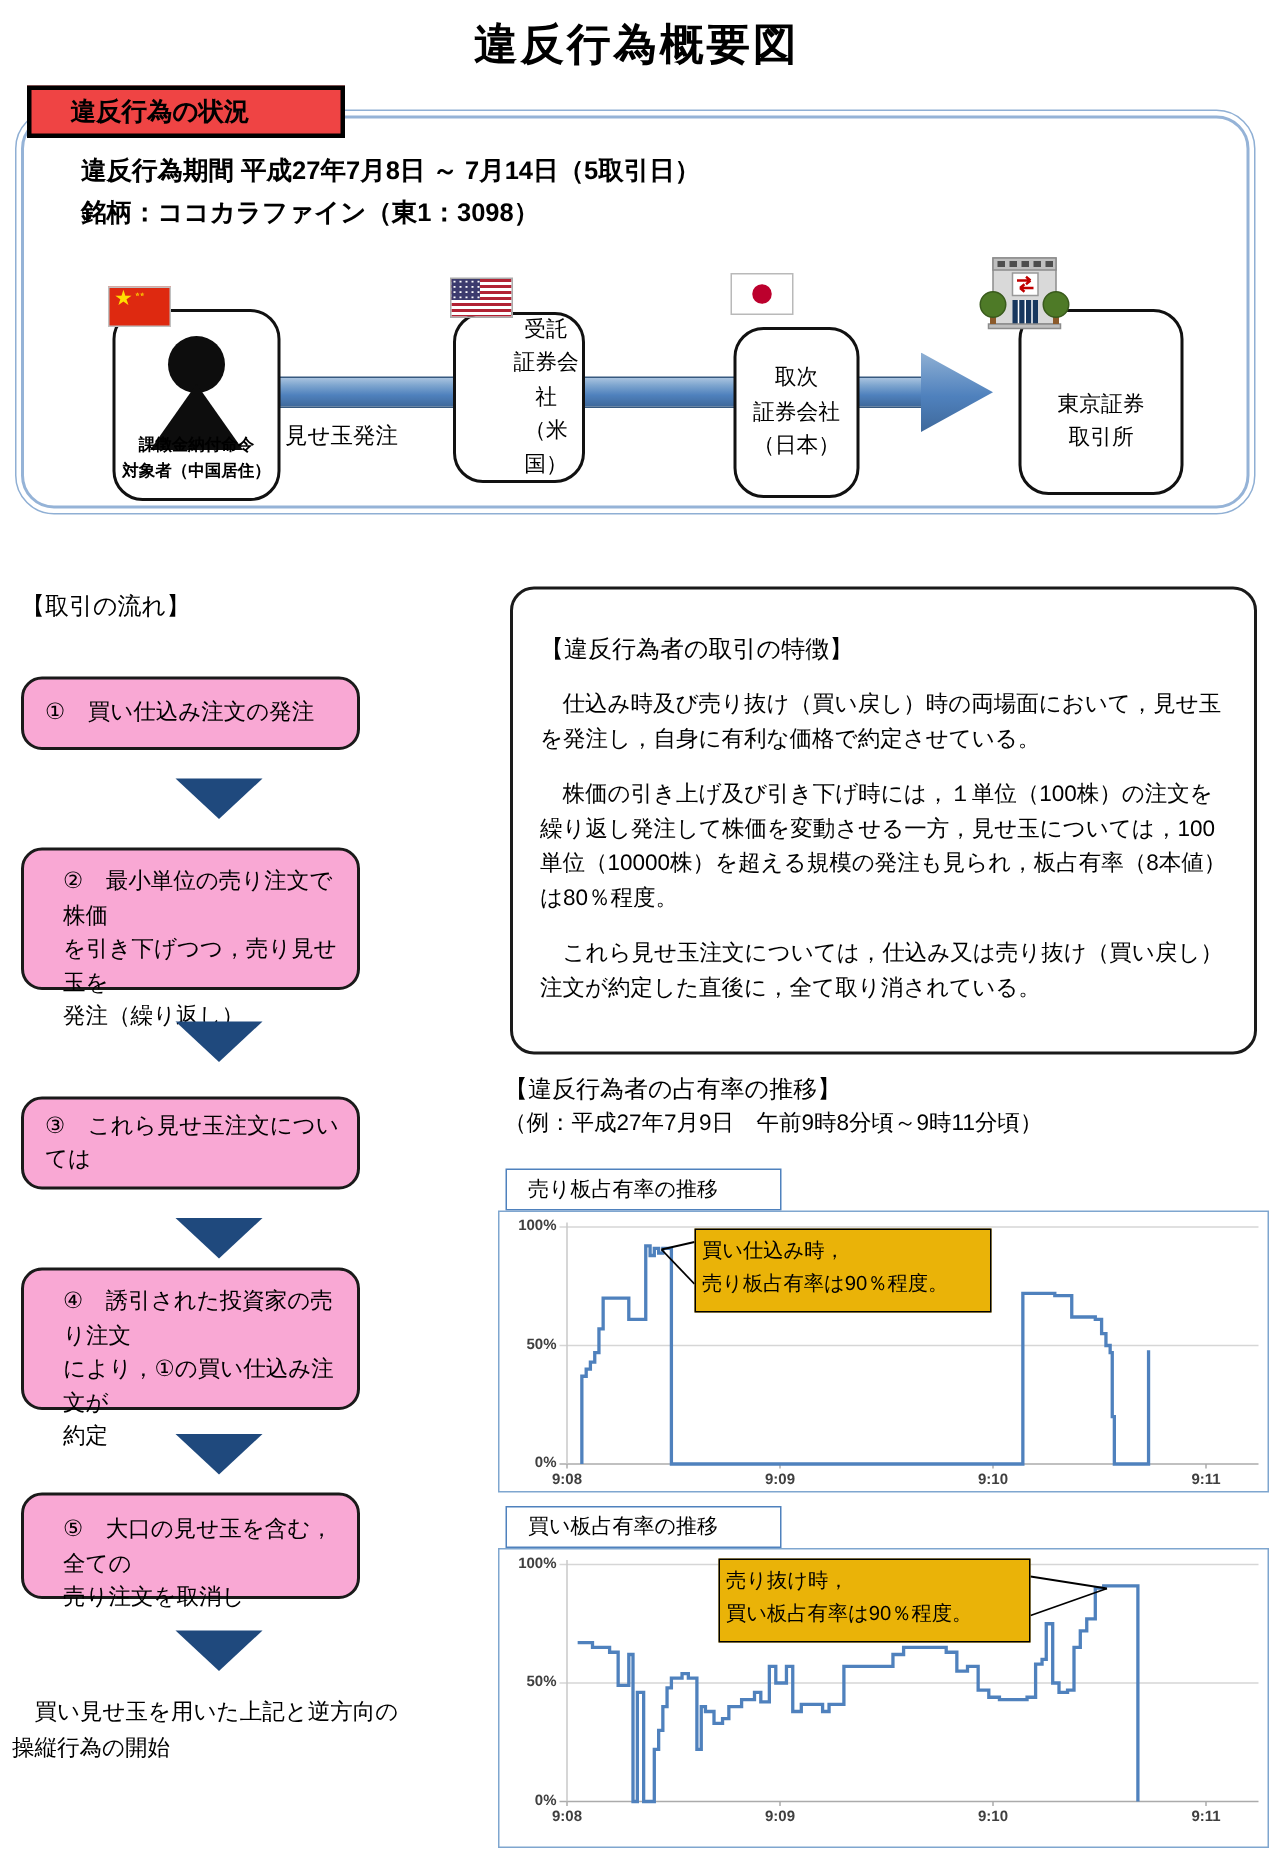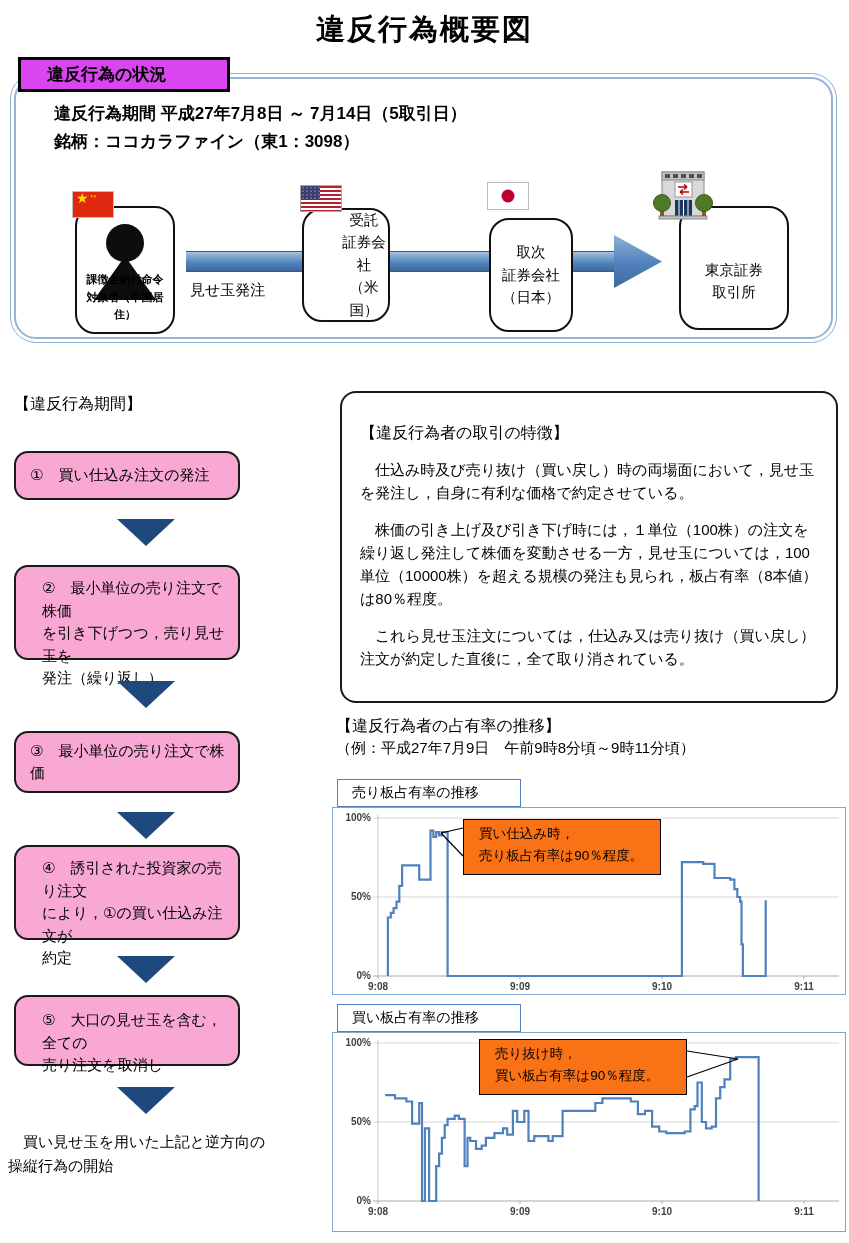--- a/index.html
+++ b/index.html
@@ -4,21 +4,21 @@
 <style>
   * { margin:0; padding:0; box-sizing:border-box; }
   body { background:#fff; font-family:"Liberation Sans","DejaVu Sans",sans-serif; color:#000; }
   #canvas { position:relative; width:849px; height:1243px; background:#fff; overflow:hidden; }
   .pre { white-space:pre-line; }
 
   .page-title { position:absolute; top:10px; left:0; width:100%; text-align:center;
                 font-size:29px; font-weight:bold; letter-spacing:2px; }
 
   .label-box { position:absolute; left:18px; top:57px; width:212px; height:35px;
-               border:3px solid #000; background:#d946ef; z-index:3;
+               border:3px solid #000; background:#ef4444; z-index:3;
                font-size:17px; font-weight:bold; line-height:29px; padding-left:26px; }
   .status-container { position:absolute; left:10px; top:73px; width:827px; height:270px;
                       border:1px solid #8FAFD4; border-radius:26px; z-index:0; }
   .status-inner { position:absolute; inset:3px; border:2px solid #95B3D7; border-radius:22px; }
   .status-info { position:absolute; left:54px; top:100px; font-size:17px; font-weight:bold;
                  line-height:28px; z-index:2; }
 
   .flow-box { position:absolute; border:2.5px solid #111; border-radius:20px; background:#fff; z-index:2; }
   .flow-box-text { width:100%; height:100%; display:flex; align-items:center; justify-content:center;
                    text-align:center; font-size:14.5px; line-height:1.55; }
@@ -69,22 +69,22 @@
   .feature-box h2 { font-size:16px; font-weight:normal; margin-bottom:14px; }
   .feature-box p { font-size:15px; line-height:1.55; margin-bottom:13px; }
 
   .chart-title-box { position:absolute; width:184px; height:28px; border:1.5px solid #4F81BD;
                      background:#fff; z-index:2; font-size:14px; line-height:25px; padding-left:14px; }
   .chart-frame { position:absolute; left:332px; width:514px; border:1px solid #7FA6CF; background:#fff; }
   .chart-frame svg { position:absolute; left:0; top:0; }
   .tick-label { position:absolute; font-size:10px; font-weight:bold; color:#3f3f3f; }
   .ylab { width:36px; text-align:right; }
   .xlab { width:44px; text-align:center; }
-  .callout { position:absolute; border:1.5px solid #000; background:#f97316; z-index:3;
-             font-size:13.5px; line-height:1.65; padding:3px 15px; white-space:pre-line; }
+  .callout { position:absolute; border:1.5px solid #000; background:#eab308; z-index:3;
+             font-size:13.5px; line-height:1.65; padding:3px 4px; white-space:pre-line; }
 </style>
 </head>
 <body>
 
 <div id="canvas">
 
   <div class="page-title">違反行為概要図</div>
 
   <div class="label-box">違反行為の状況</div>
   <div class="status-container">
@@ -92,21 +92,21 @@
   </div>
   <div class="status-info">
     <div>違反行為期間 平成27年7月8日 ～ 7月14日（5取引日）</div>
     <div>銘柄：ココカラファイン（東1：3098）</div>
   </div>
 
   <div class="flow-arrow-bar"></div>
   <div class="flow-arrow-head"></div>
   <div class="flow-arrow-label">見せ玉発注</div>
 
-  <div class="flow-box" style="left:75px;top:206px;width:100px;height:128px;">
+  <div class="flow-box" style="left:75px;top:206px;width:112px;height:128px;">
     <div class="person-head"></div>
     <div class="person-body"></div>
     <div class="actor-text">
       <div>課徴金納付命令</div>
       <div>対象者（中国居住）</div>
     </div>
   </div>
   <div class="flag flag-cn">
     <span class="big-star">★</span>
     <span class="small-stars">⭒⭒</span>
@@ -149,29 +149,29 @@
     <line x1="28" y1="31" x2="28" y2="47" stroke="#fff" stroke-width="1"></line>
     <line x1="32.5" y1="31" x2="32.5" y2="47" stroke="#fff" stroke-width="1"></line>
     <line x1="37" y1="31" x2="37" y2="47" stroke="#fff" stroke-width="1"></line>
     <rect x="8" y="47" width="48" height="3" fill="#BFBFBF" stroke="#8C8C8C"></rect>
     <rect x="9" y="40" width="4" height="7" fill="#8B5A2B"></rect>
       <rect x="51" y="40" width="4" height="7" fill="#8B5A2B"></rect>
     <circle cx="11" cy="34" r="8.5" fill="#4E7A27" stroke="#3A5B1D"></circle>
     <circle cx="53" cy="34" r="8.5" fill="#4E7A27" stroke="#3A5B1D"></circle>
   </svg>
 
-  <div class="section-heading" style="left:14px;top:394px;">【違反行為期間】</div>
+  <div class="section-heading" style="left:14px;top:394px;">【取引の流れ】</div>
 
   <div class="step-box step-center" style="top:451px;height:49px;">①　買い仕込み注文の発注</div>
   <div class="tri-down" style="top:519px;"></div>
   <div class="step-box step-top pre" style="top:565px;height:95px;">②　最小単位の売り注文で株価
 を引き下げつつ，売り見せ玉を
 発注（繰り返し）</div>
   <div class="tri-down" style="top:681px;"></div>
-  <div class="step-box step-center" style="top:731px;height:62px;">③　最小単位の売り注文で株価</div>
+  <div class="step-box step-center" style="top:731px;height:62px;">③　これら見せ玉注文については</div>
   <div class="tri-down" style="top:812px;"></div>
   <div class="step-box step-top pre" style="top:845px;height:95px;">④　誘引された投資家の売り注文
 により，①の買い仕込み注文が
 約定</div>
   <div class="tri-down" style="top:956px;"></div>
   <div class="step-box step-top pre" style="top:995px;height:71px;padding-top:12px;">⑤　大口の見せ玉を含む，全ての
 売り注文を取消し</div>
   <div class="tri-down" style="top:1087px;"></div>
   <div class="flow-footer pre">　買い見せ玉を用いた上記と逆方向の
 操縦行為の開始</div>

